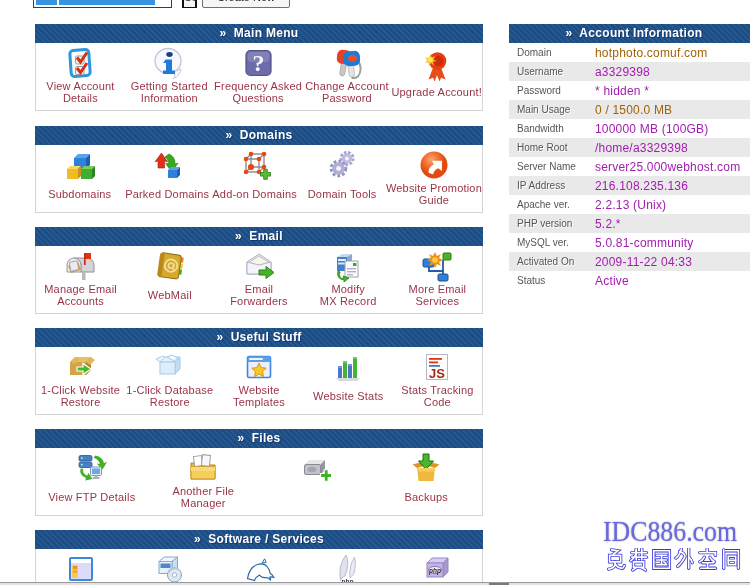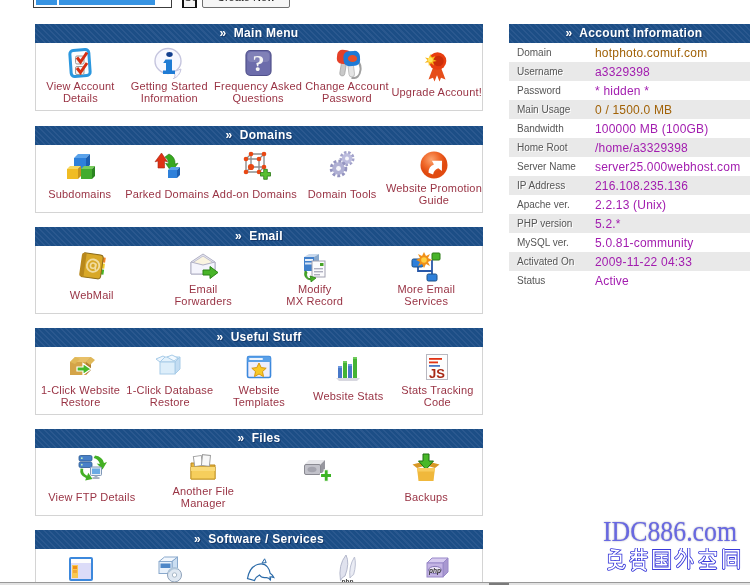--- a/index.html
+++ b/index.html
@@ -206,20 +206,36 @@
         </div>
       </div>
 </div>
   </div>
 <div class="sec" style="top:227px">
 <div class="hd">»&nbsp; Email</div>
 <div class="bd">
 <div class="cell">
         <div class="ic">
           <svg width="32" height="32" viewBox="0 0 32 32">
+<path d="M9 8h13a7 7 0 017 7v7H16V15a8 8 0 00-7-7z" fill="#d4d4d8" stroke="#909094" stroke-width="1"></path>
+<path d="M9 8a7 7 0 00-7 7v7h14v-7a7 7 0 00-7-7z" fill="#ebebef" stroke="#98989c" stroke-width="1"></path>
+<path d="M3 16l10-5 3 9-10 3z" fill="#d89c3c"></path>
+<rect x="5" y="11.5" width="8" height="9" rx="1" fill="#e9e9f8" stroke="#aaa" transform="rotate(-12 9 16)"></rect>
+<rect x="17" y="22" width="3.5" height="8" fill="#b8b8bc"></rect>
+<path d="M20 3h6v6h-6z" fill="#e03214"></path>
+            <rect x="19" y="3" width="1.6" height="12" fill="#c02a10"></rect>
+</svg>
+        </div>
+        <div class="lb">
+          <span>Manage Email<br>Accounts</span>
+        </div>
+      </div>
+<div class="cell">
+        <div class="ic">
+          <svg width="32" height="32" viewBox="0 0 32 32">
 <g transform="rotate(8 16 16)">
 <rect x="25" y="6" width="3.5" height="5" fill="#f08428"></rect>
               <rect x="25" y="12" width="3.5" height="5" fill="#f0cc28"></rect>
               <rect x="25" y="18" width="3.5" height="5" fill="#48b428"></rect>
 <path d="M7 4h16a3 3 0 013 3v18a3 3 0 01-3 3H7z" fill="#d8a828" stroke="#8a6a18" stroke-width="1"></path>
 <path d="M7 4h2v24H7a2.5 2.5 0 01-2.5-2.5v-19A2.5 2.5 0 017 4z" fill="#b8881c"></path>
 <circle cx="17" cy="15.5" r="6.2" fill="none" stroke="#f0dca0" stroke-width="1.8"></circle>
 <circle cx="17" cy="15.5" r="2.6" fill="none" stroke="#f0dca0" stroke-width="1.6"></circle>
 <path d="M19.6 13v5.4q0 1.4 1.4 1" stroke="#f0dca0" stroke-width="1.6" fill="none"></path>
 </g>

